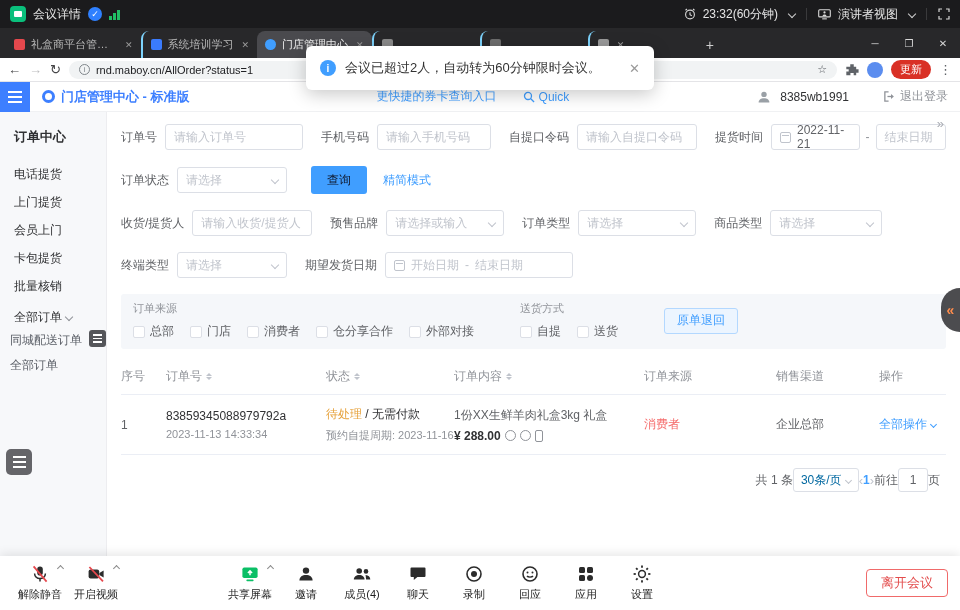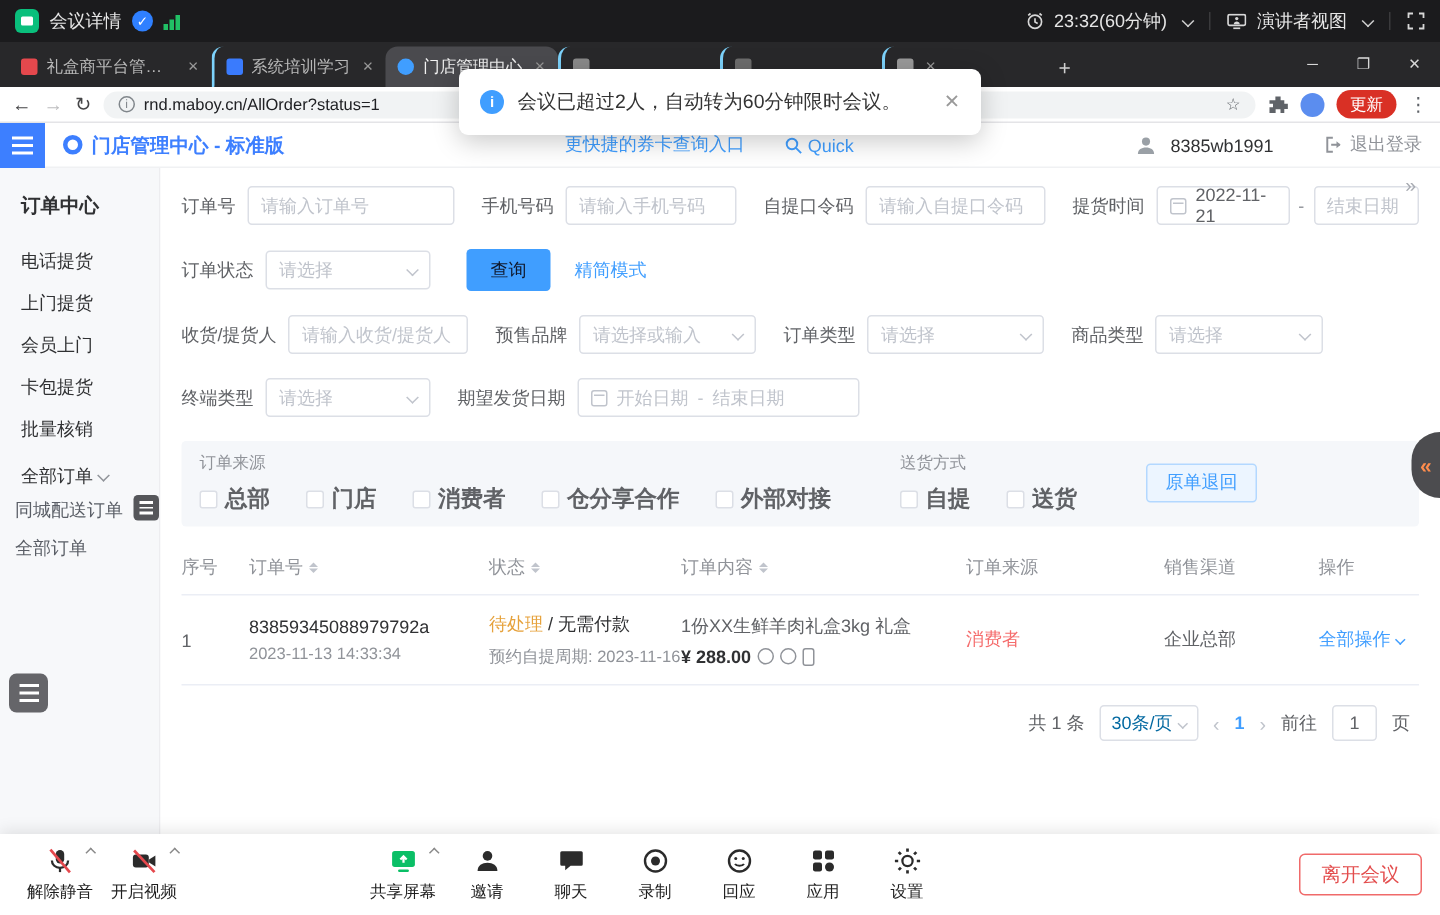--- a/index.html
+++ b/index.html
@@ -93,21 +93,21 @@
   .datebox .ph { color:#c0c4cc; }
   .cal { width:11px; height:11px; border:1px solid #c0c4cc; border-radius:2px; position:relative; flex:0 0 auto; }
   .cal:before { content:""; position:absolute; top:2px; left:1px; right:1px; height:1.5px; background:#c0c4cc; }
   .btn-primary { height:28px; padding:0 16px; background:#409eff; color:#0f172a; border:none; border-radius:3px;
                  font-size:12px; margin-left:24px; font-family:inherit; }
   .link { color:#409eff; margin-left:16px; }
 
   .src-panel { background:#f5f7fa; border-radius:3px; padding:7px 12px 9px; display:flex; gap:46px;
                align-items:center; margin-bottom:10px; }
   .src-col .cap { font-size:11px; color:#909399; margin-bottom:7px; }
-  .ck-row { display:flex; align-items:center; gap:24px; font-size:15px; color:#606266;font-weight:bold; }
+  .ck-row { display:flex; align-items:center; gap:16px; font-size:12px; color:#606266; }
   .ck { display:flex; align-items:center; gap:5px; }
   .box { width:12px; height:12px; border:1px solid #dcdfe6; border-radius:2px; background:#fff; flex:0 0 auto; }
   .btn-plain { height:26px; padding:0 12px; color:#409eff; background:#ecf5ff; border:1px solid #b3d8ff;
                border-radius:3px; font-size:12px; font-family:inherit; }
 
   .thead, .trow { display:grid; grid-template-columns:45px 160px 128px 190px 132px 103px 1fr; align-items:center; }
   .thead { padding:9px 0; font-size:12px; color:#909399; border-bottom:1px solid #ebeef5; }
   .th { display:flex; align-items:center; }
   .sort { display:inline-flex; flex-direction:column; margin-left:4px; gap:1px; }
   .sort i { width:0; height:0; border:3.5px solid transparent; display:block; }
@@ -117,21 +117,21 @@
   .l2 { font-size:11px; color:#909399; margin-top:5px; }
   .st-orange { color:#e6a23c; }
   .st-dark { color:#303133; }
   .price { color:#303133; font-weight:bold; margin-top:5px; display:flex; align-items:center; gap:4px; }
   .tagc { width:11px; height:11px; border:1px solid #909399; border-radius:50%; display:inline-block; }
   .tagr { width:8px; height:12px; border:1px solid #909399; border-radius:2px; display:inline-block; }
   .src-red { color:#f56c6c; }
   .act { color:#409eff; display:flex; align-items:center; }
   .act .cv { width:5px; height:5px; }
 
-  .pager { display:flex; justify-content:flex-end; align-items:center; gap:10px; padding:13px 6px 0 0;
+  .pager { display:flex; justify-content:flex-end; align-items:center; padding:13px 6px 0 0;
            font-size:12px; color:#606266; }
   .psize { height:24px; border:1px solid #dcdfe6; border-radius:3px; padding:0 7px; display:flex;
            align-items:center; color:#0369a1; }
   .psize .cv { color:#c0c4cc; width:5px; height:5px; }
   .parrow { color:#c0c4cc; font-size:13px; }
   .pnum { color:#409eff; font-weight:bold; }
   .goto-inp { width:30px; height:24px; border:1px solid #dcdfe6; border-radius:3px; text-align:center;
               font-size:12px; color:#606266; outline:none; font-family:inherit; }
 
   
@@ -554,20 +554,29 @@
       </div>
       <div class="tool">
         <svg width="20" height="20" viewBox="0 0 20 20">
           <circle cx="10" cy="6.6" r="3.2" fill="#2b2b2b"></circle>
           <path d="M3.4 16.6c0-3.7 3-5.5 6.6-5.5s6.6 1.8 6.6 5.5z" fill="#2b2b2b"></path>
         </svg>
         <span>邀请</span>
       </div>
       <div class="tool">
         <svg width="20" height="20" viewBox="0 0 20 20">
+          <circle cx="7.2" cy="7" r="2.8" fill="#2b2b2b"></circle>
+          <path d="M1.8 15.6c0-3 2.4-4.7 5.4-4.7s5.4 1.7 5.4 4.7z" fill="#2b2b2b"></path>
+          <circle cx="14" cy="7.4" r="2.3" fill="#2b2b2b"></circle>
+          <path d="M13.6 11c2.7.2 4.7 1.7 4.7 4.6h-4.2z" fill="#2b2b2b"></path>
+        </svg>
+        <span>成员(4)</span>
+      </div>
+      <div class="tool">
+        <svg width="20" height="20" viewBox="0 0 20 20">
           <path d="M3.5 3.5h13a1 1 0 0 1 1 1v7.6a1 1 0 0 1-1 1H9.4l-3.6 3v-3H3.5a1 1 0 0 1-1-1V4.5a1 1 0 0 1 1-1z" fill="#2b2b2b"></path>
         </svg>
         <span>聊天</span>
       </div>
       <div class="tool">
         <svg width="20" height="20" viewBox="0 0 20 20">
           <circle cx="10" cy="10" r="7" fill="none" stroke="#2b2b2b" stroke-width="1.6"></circle>
           <circle cx="10" cy="10" r="3" fill="#2b2b2b"></circle>
         </svg>
         <span>录制</span>

